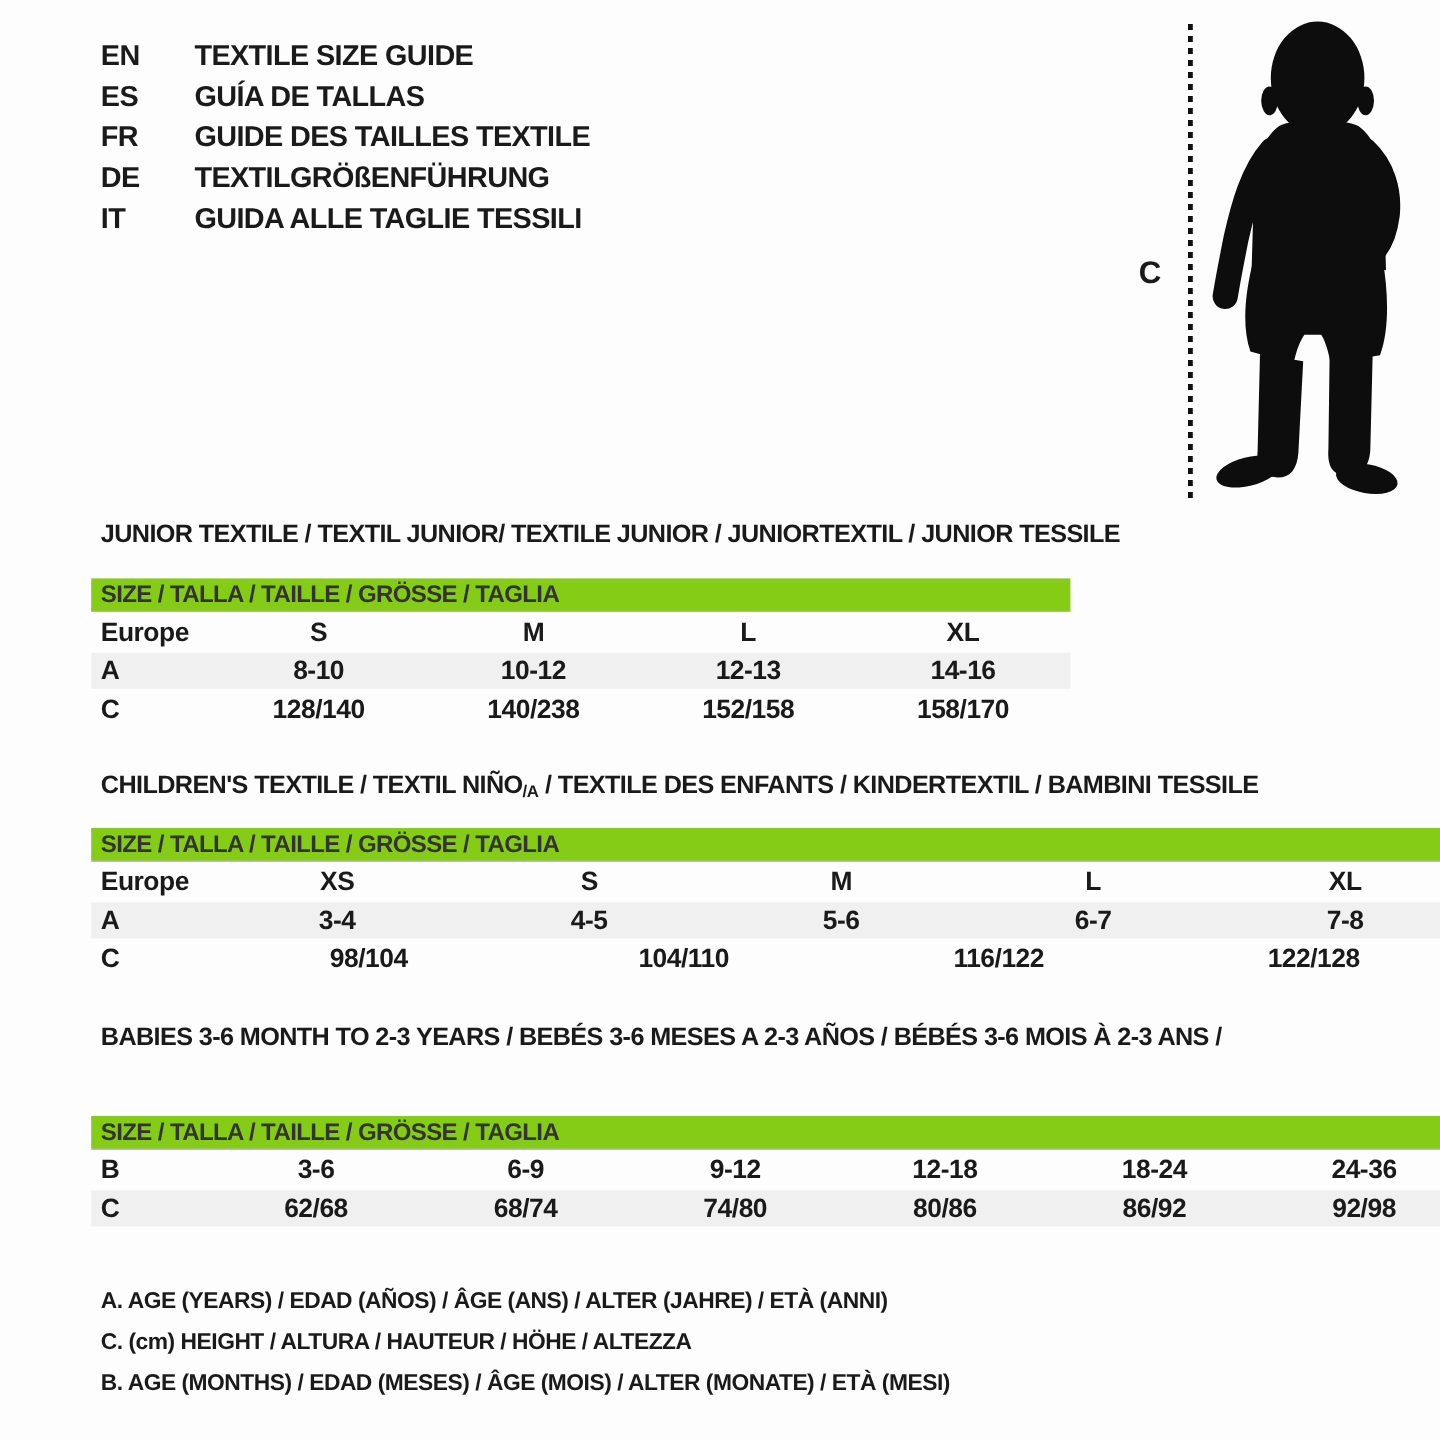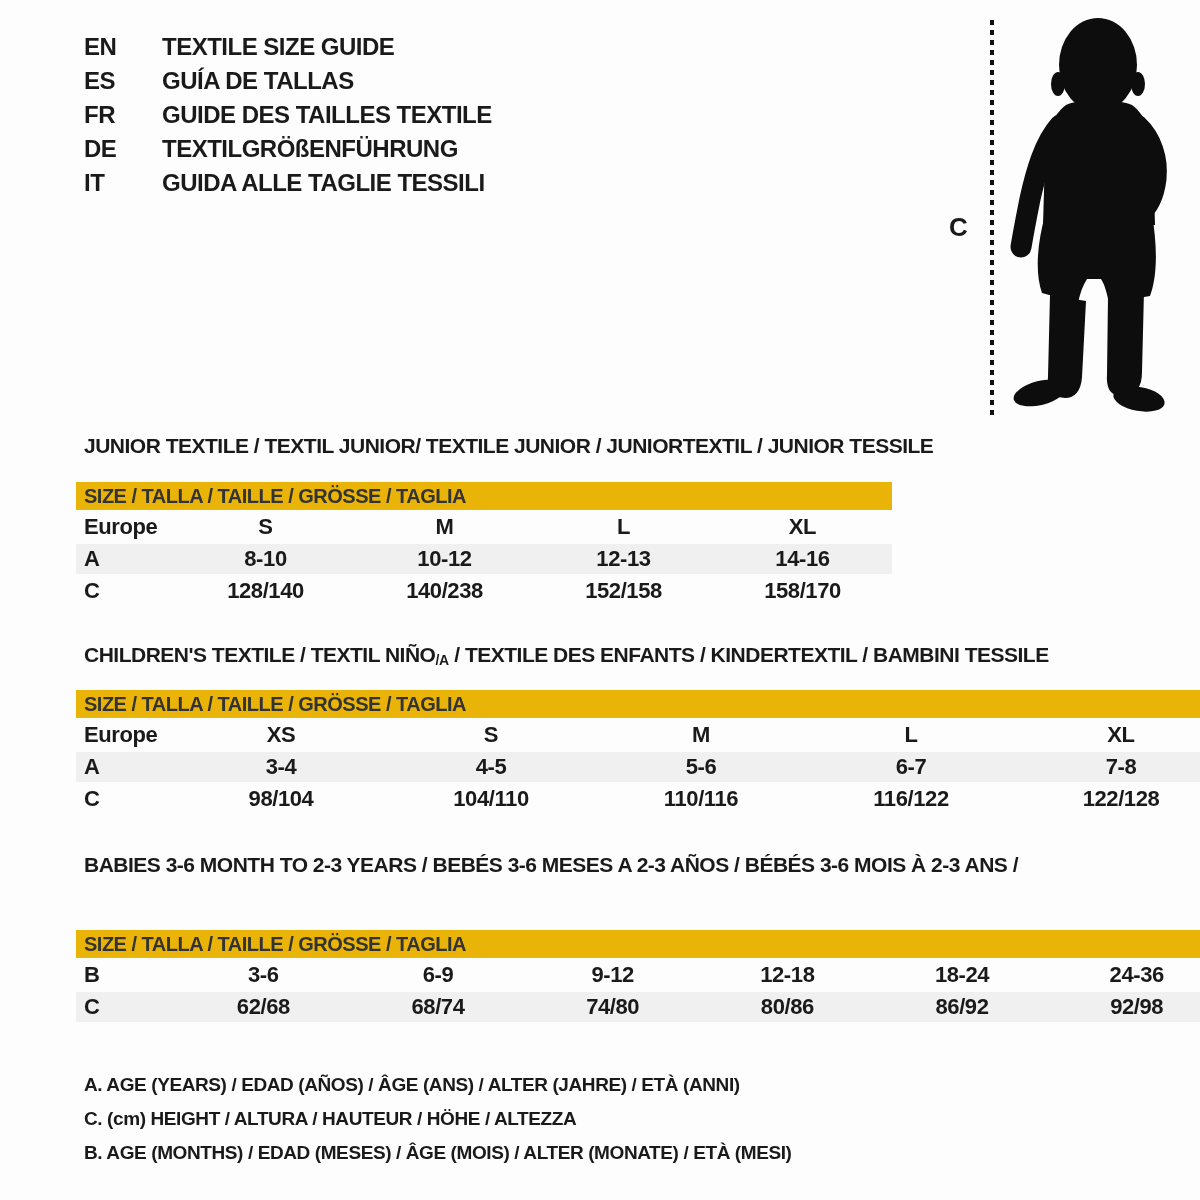--- a/index.html
+++ b/index.html
@@ -29,21 +29,21 @@
   .baby{position:absolute;left:960px;top:16px;width:180px;height:402px;}
 
   
   .sec-title{position:absolute;left:40px;font-size:21px;letter-spacing:-0.5px;white-space:nowrap;}
   .title-sub{font-size:14px;vertical-align:-3px;letter-spacing:-0.3px;}
   .two-line{line-height:37px;}
 
   
   .table{position:absolute;left:32px;}
   .band{
-    height:28px;line-height:28px;background:#eab308;color:#333333;
+    height:28px;line-height:28px;background:#84cc16;color:#333333;
     font-size:20px;letter-spacing:-0.5px;padding-left:8px;
     border-bottom:1px solid #b5b5b5;box-sizing:border-box;
   }
   .t-row{display:flex;height:30px;line-height:30px;font-size:22px;letter-spacing:-0.4px;margin-top:2px;align-items:flex-end;}
   .t-row .lbl{width:100px;padding-left:8px;box-sizing:border-box;text-align:left;}
   .t-row .cell{flex:1;text-align:center;}
   .striped{background:#f0f0f0;}
 
   
   .legend{position:absolute;left:40px;top:1068px;font-size:19px;letter-spacing:-0.4px;line-height:34px;}
@@ -150,21 +150,20 @@
       <span class="cell">3-4</span>
       <span class="cell">4-5</span>
       <span class="cell">5-6</span>
       <span class="cell">6-7</span>
       <span class="cell">7-8</span>
     </div>
     <div class="t-row">
       <span class="lbl">C</span>
       <span class="cell">98/104</span>
       <span class="cell">104/110</span>
-      <span class="cell">110/116</span>
       <span class="cell">116/122</span>
       <span class="cell">122/128</span>
     </div>
   </div>
 
   <div class="sec-title two-line" style="top:846px;">
     <div>BABIES 3-6 MONTH TO 2-3 YEARS / BEBÉS 3-6 MESES A 2-3 AÑOS / BÉBÉS 3-6 MOIS À 2-3 ANS /</div>
   </div>
 
   <div class="table" style="top:930px;width:1148px;">

